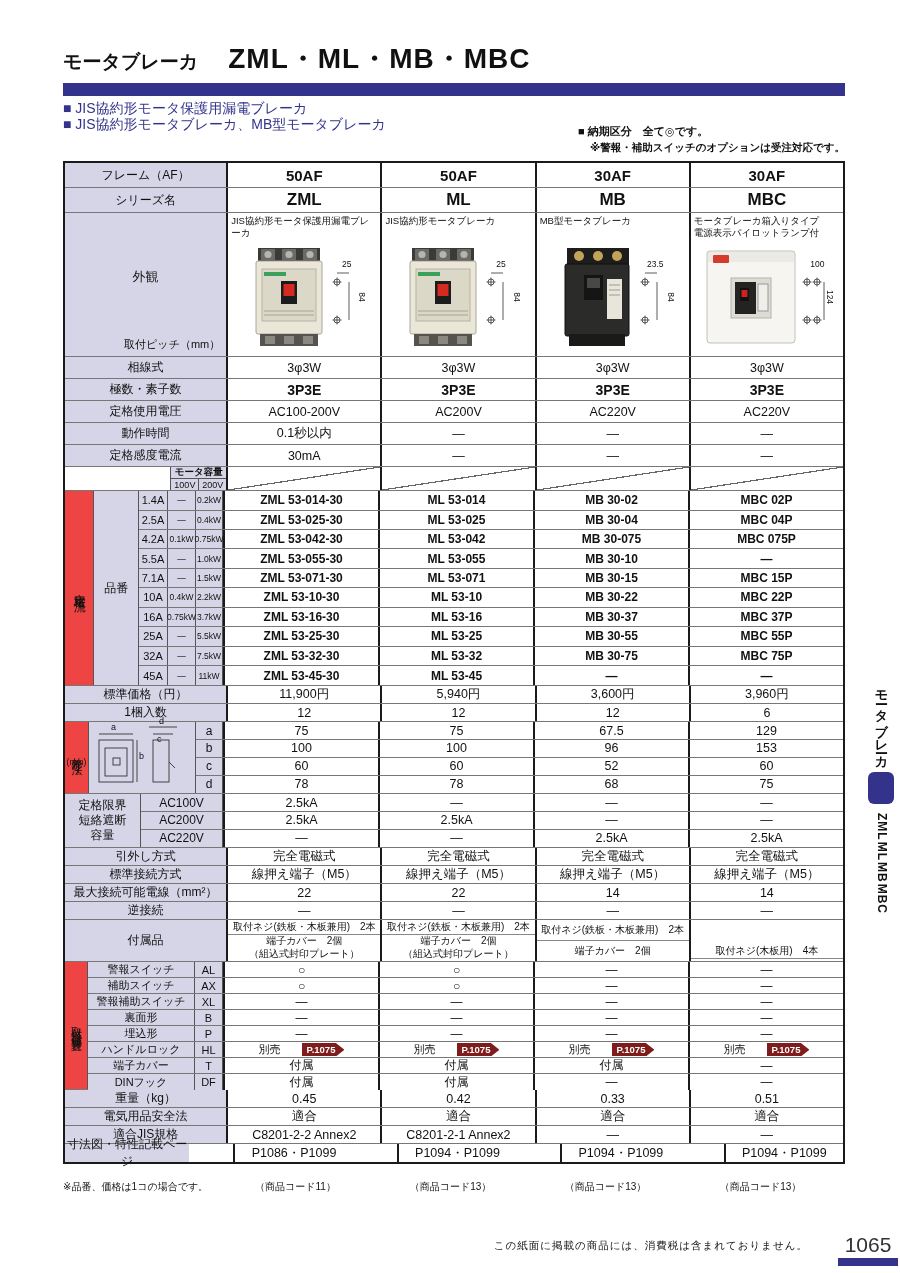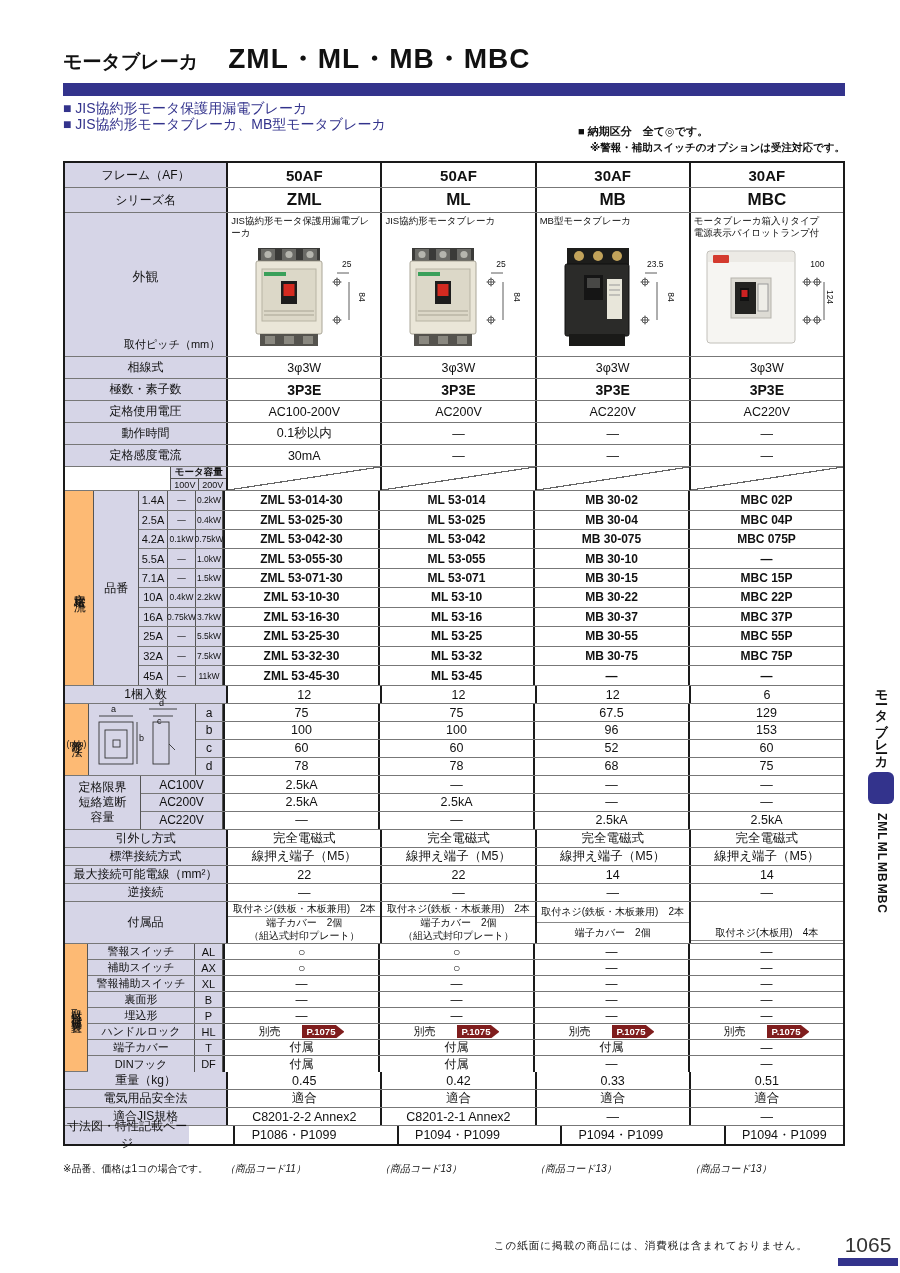--- a/index.html
+++ b/index.html
@@ -23,21 +23,21 @@
   .section { display:flex; border-bottom:1px solid #777; align-items:stretch; }
   .tbl > :last-child { border-bottom:none;gap:44px; }
   .rows { flex:1; display:flex; flex-direction:column; }
   .rows .row:last-child, .rows > :last-child { border-bottom:none; }
   .rows .row { border-bottom:1px solid #777; }
 
   .lbl { background:#d6d5e7; display:flex; align-items:center; justify-content:center;
          text-align:center; font-size:12px; }
   .subl { background:#d6d5e7; display:flex; align-items:center; justify-content:center;
           text-align:center; border-right:1px solid #555; }
-  .vlabel { background:#fdba74; display:flex; flex-direction:column; align-items:center;
+  .vlabel { background:#ef4444; display:flex; flex-direction:column; align-items:center;
             justify-content:center; border-right:1px solid #555; }
   .vtext { writing-mode:vertical-rl; text-orientation:upright; letter-spacing:2px; }
   .c { width:155px; border-left:2px solid #1a1a1a; display:flex; align-items:center;
        justify-content:center; text-align:center; font-size:12.5px; background:#fff; }
   .lbl-col { background:#d6d5e7; display:flex; flex-direction:column; align-items:center;
              justify-content:center; border-right:1px solid #555; font-size:12px; line-height:1.25; }
 
   .w162{width:162px;} .w107{width:107px;} .w55{width:55px;} .w31{width:31px;}
   .w47{width:47px;} .w29{width:29px;} .w28{width:28px;} .w27{width:27px;}
   .w108{width:108px;} .w80{width:80px;} .w82{width:82px;}
@@ -85,21 +85,21 @@
   
   .hl { gap:14px; }
   .soldtext { font-size:11px; margin-right:7px; }
   .badge { background:#7f1d1d; color:#fff; font-size:9.5px; font-weight:bold;
            padding:1.5px 9px 1.5px 5px; line-height:1.1;
            clip-path:polygon(0 0, 80% 0, 100% 50%, 80% 100%, 0 100%); }
 
   
   .noterow { display:flex; font-size:10px; margin-top:16px; }
   .noterow .nl { width:162px; text-align:left; }
-  .noterow .nc { width:155px; text-align:left; padding-right:14px;font-style:italic; }
+  .noterow .nc { width:155px; text-align:center; padding-right:14px; }
 
   
   .sidebar { position:absolute; right:4px; top:682px; width:30px; display:flex;
              flex-direction:column; align-items:center; gap:9px; }
   .sb-cat { writing-mode:vertical-rl; text-orientation:upright; font-size:13px; font-weight:bold;
             letter-spacing:1px; }
   .sb-tab { width:26px; height:32px; background:#33338c; border-radius:6px; }
   .sb-models { writing-mode:vertical-rl; font-size:12px; font-weight:bold; letter-spacing:1px; }
 
   
@@ -462,20 +462,27 @@
             <div class="subl w28 f9">—</div>
             <div class="subl w27 f9">11kW</div>
             <div class="c bold f12">ZML 53-45-30</div>
             <div class="c bold f12">ML 53-45</div>
             <div class="c bold f12">—</div>
             <div class="c bold f12">—</div>
           </div>
         </div>
       </div>
       <div class="row h18">
+        <div class="lbl w162">標準価格（円）</div>
+        <div class="c ">11,900円</div>
+        <div class="c ">5,940円</div>
+        <div class="c ">3,600円</div>
+        <div class="c ">3,960円</div>
+      </div>
+      <div class="row h18">
         <div class="lbl w162">1梱入数</div>
         <div class="c ">12</div>
         <div class="c ">12</div>
         <div class="c ">12</div>
         <div class="c ">6</div>
       </div>
       <div class="section h72">
         <div class="vlabel w27">
           <div class="vtext f11">外形寸法</div>
           <div class="f9">(mm)</div>

